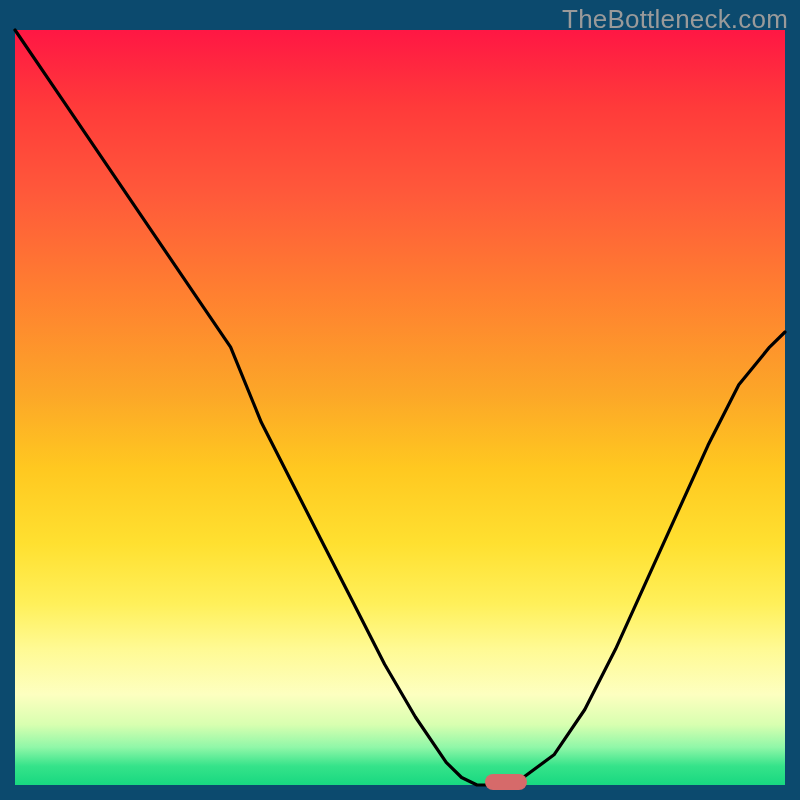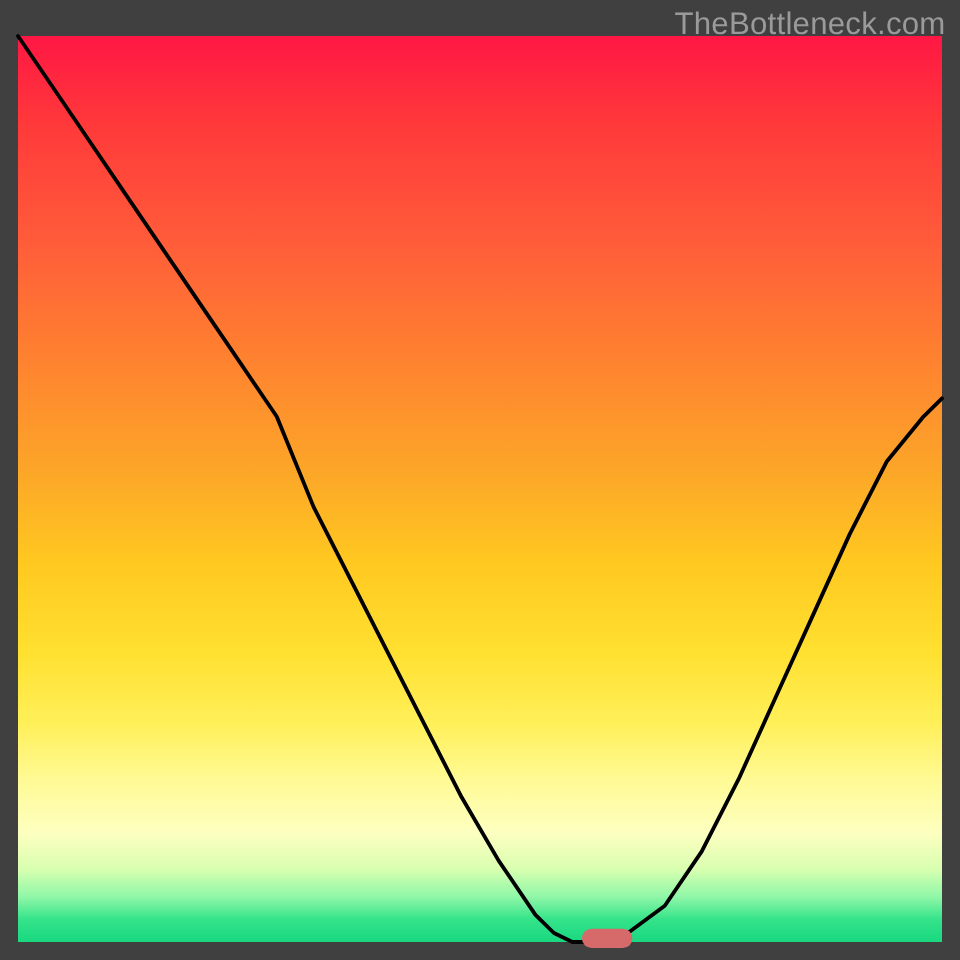--- a/index.html
+++ b/index.html
@@ -8,21 +8,21 @@
     width: 800px;
     height: 800px;
     background: #000;
     overflow: hidden;
     font-family: Arial, Helvetica, sans-serif;
   }
   .frame {
     position: relative;
     width: 800px;
     height: 800px;
-    background: #404040;
+    background: #0c4a6e;
   }
   .plot {
     position: absolute;
     left: 15px;
     top: 30px;
     width: 770px;
     height: 755px;
     background: linear-gradient(to bottom,
       #ff1744 0%,
       #ff3a3a 10%,

